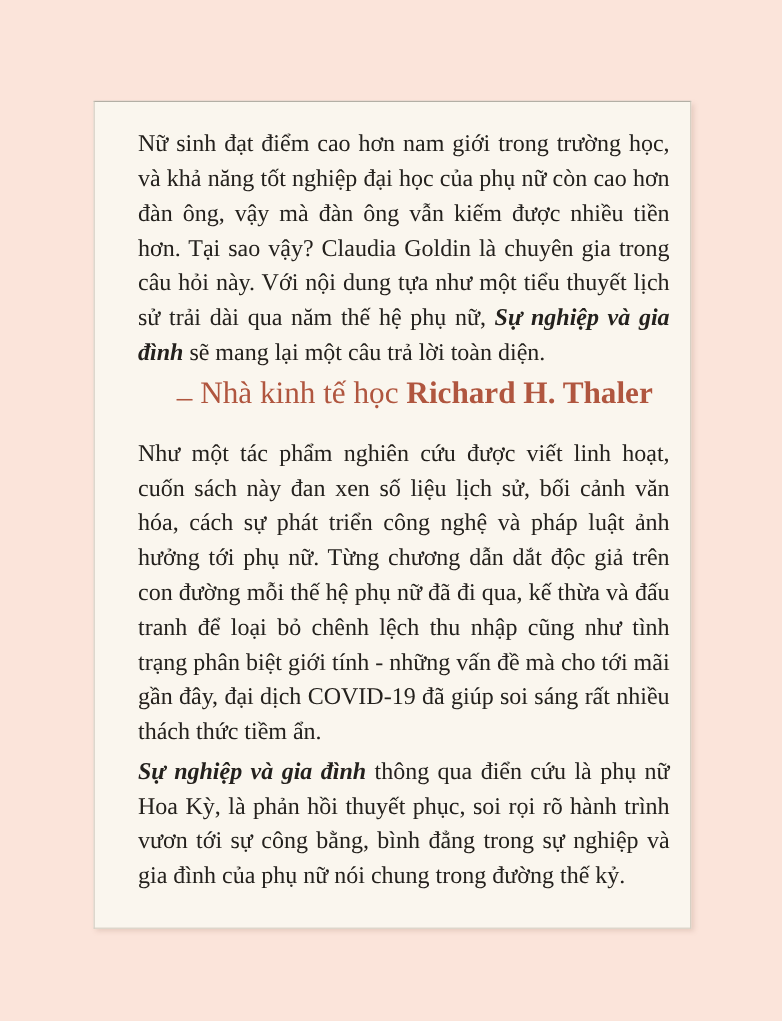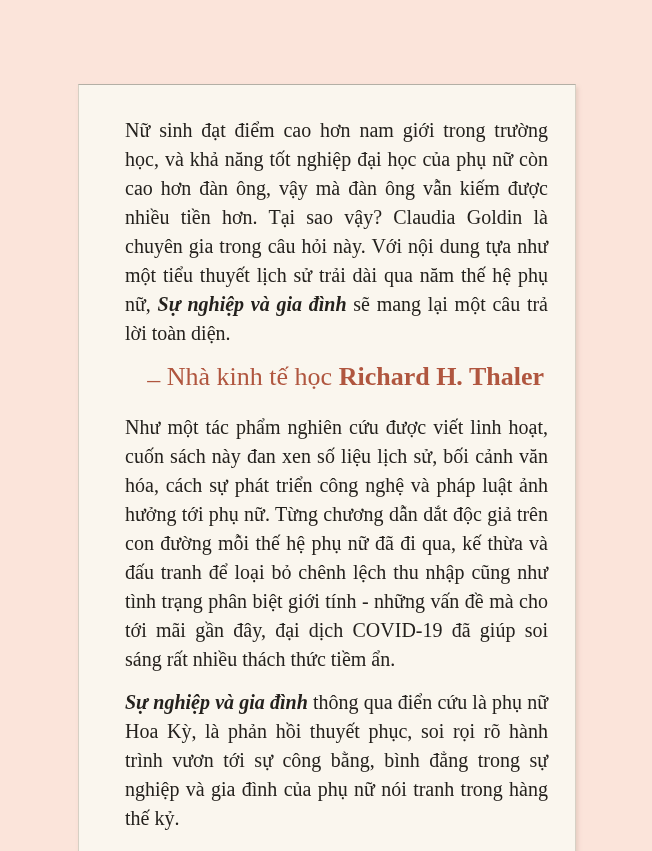--- a/index.html
+++ b/index.html
@@ -27,21 +27,21 @@
     width: 498px;
     min-height: 630px;
     background: var(--card-bg);
     border: 1px solid var(--card-border);
     border-top-color: var(--card-border-top);
     box-shadow: 2px 3px 4px rgba(170, 130, 115, 0.25);
     padding: 17px 13px 24px 32px;
     color: var(--text-color);
   }
   .para {
-    margin: 14px;
+    margin: 4px;
     font-size: 20px;
     line-height: 29px;
     text-align: justify;
     color: var(--text-color);
   }
   .attribution {
     margin: 0 18px 22px 0;
     font-size: 26px;
     line-height: 29px;
     text-align: right;
@@ -53,14 +53,14 @@
   .seg-bold-italic { font-weight: bold; font-style: italic; }
   .seg-dash { position: relative; top: 3px; }
 </style>
 </head>
 <body>
 
 <div class="card">
   <p class="para"><span class="seg-normal">Nữ sinh đạt điểm cao hơn nam giới trong trường học, và khả năng tốt nghiệp đại học của phụ nữ còn cao hơn đàn ông, vậy mà đàn ông vẫn kiếm được nhiều tiền hơn. Tại sao vậy? Claudia Goldin là chuyên gia trong câu hỏi này. Với nội dung tựa như một tiểu thuyết lịch sử trải dài qua năm thế hệ phụ nữ, </span><span class="seg-bold-italic">Sự nghiệp và gia đình</span><span class="seg-normal"> sẽ mang lại một câu trả lời toàn diện.</span></p>
   <p class="attribution"><span class="seg-dash">– </span><span class="seg-normal">Nhà kinh tế học </span><span class="seg-bold">Richard H. Thaler</span></p>
   <p class="para"><span class="seg-normal">Như một tác phẩm nghiên cứu được viết linh hoạt, cuốn sách này đan xen số liệu lịch sử, bối cảnh văn hóa, cách sự phát triển công nghệ và pháp luật ảnh hưởng tới phụ nữ. Từng chương dẫn dắt độc giả trên con đường mỗi thế hệ phụ nữ đã đi qua, kế thừa và đấu tranh để loại bỏ chênh lệch thu nhập cũng như tình trạng phân biệt giới tính - những vấn đề mà cho tới mãi gần đây, đại dịch COVID-19 đã giúp soi sáng rất nhiều thách thức tiềm ẩn.</span></p>
-  <p class="para"><span class="seg-bold-italic">Sự nghiệp và gia đình</span><span class="seg-normal"> thông qua điển cứu là phụ nữ Hoa Kỳ, là phản hồi thuyết phục, soi rọi rõ hành trình vươn tới sự công bằng, bình đẳng trong sự nghiệp và gia đình của phụ nữ nói tranh trong hàng thế kỷ.</span></p>
+  <p class="para"><span class="seg-bold-italic">Sự nghiệp và gia đình</span><span class="seg-normal"> thông qua điển cứu là phụ nữ Hoa Kỳ, là phản hồi thuyết phục, soi rọi rõ hành trình vươn tới sự công bằng, bình đẳng trong sự nghiệp và gia đình của phụ nữ nói chung trong đường thế kỷ.</span></p>
 </div>
 
 </body></html>

